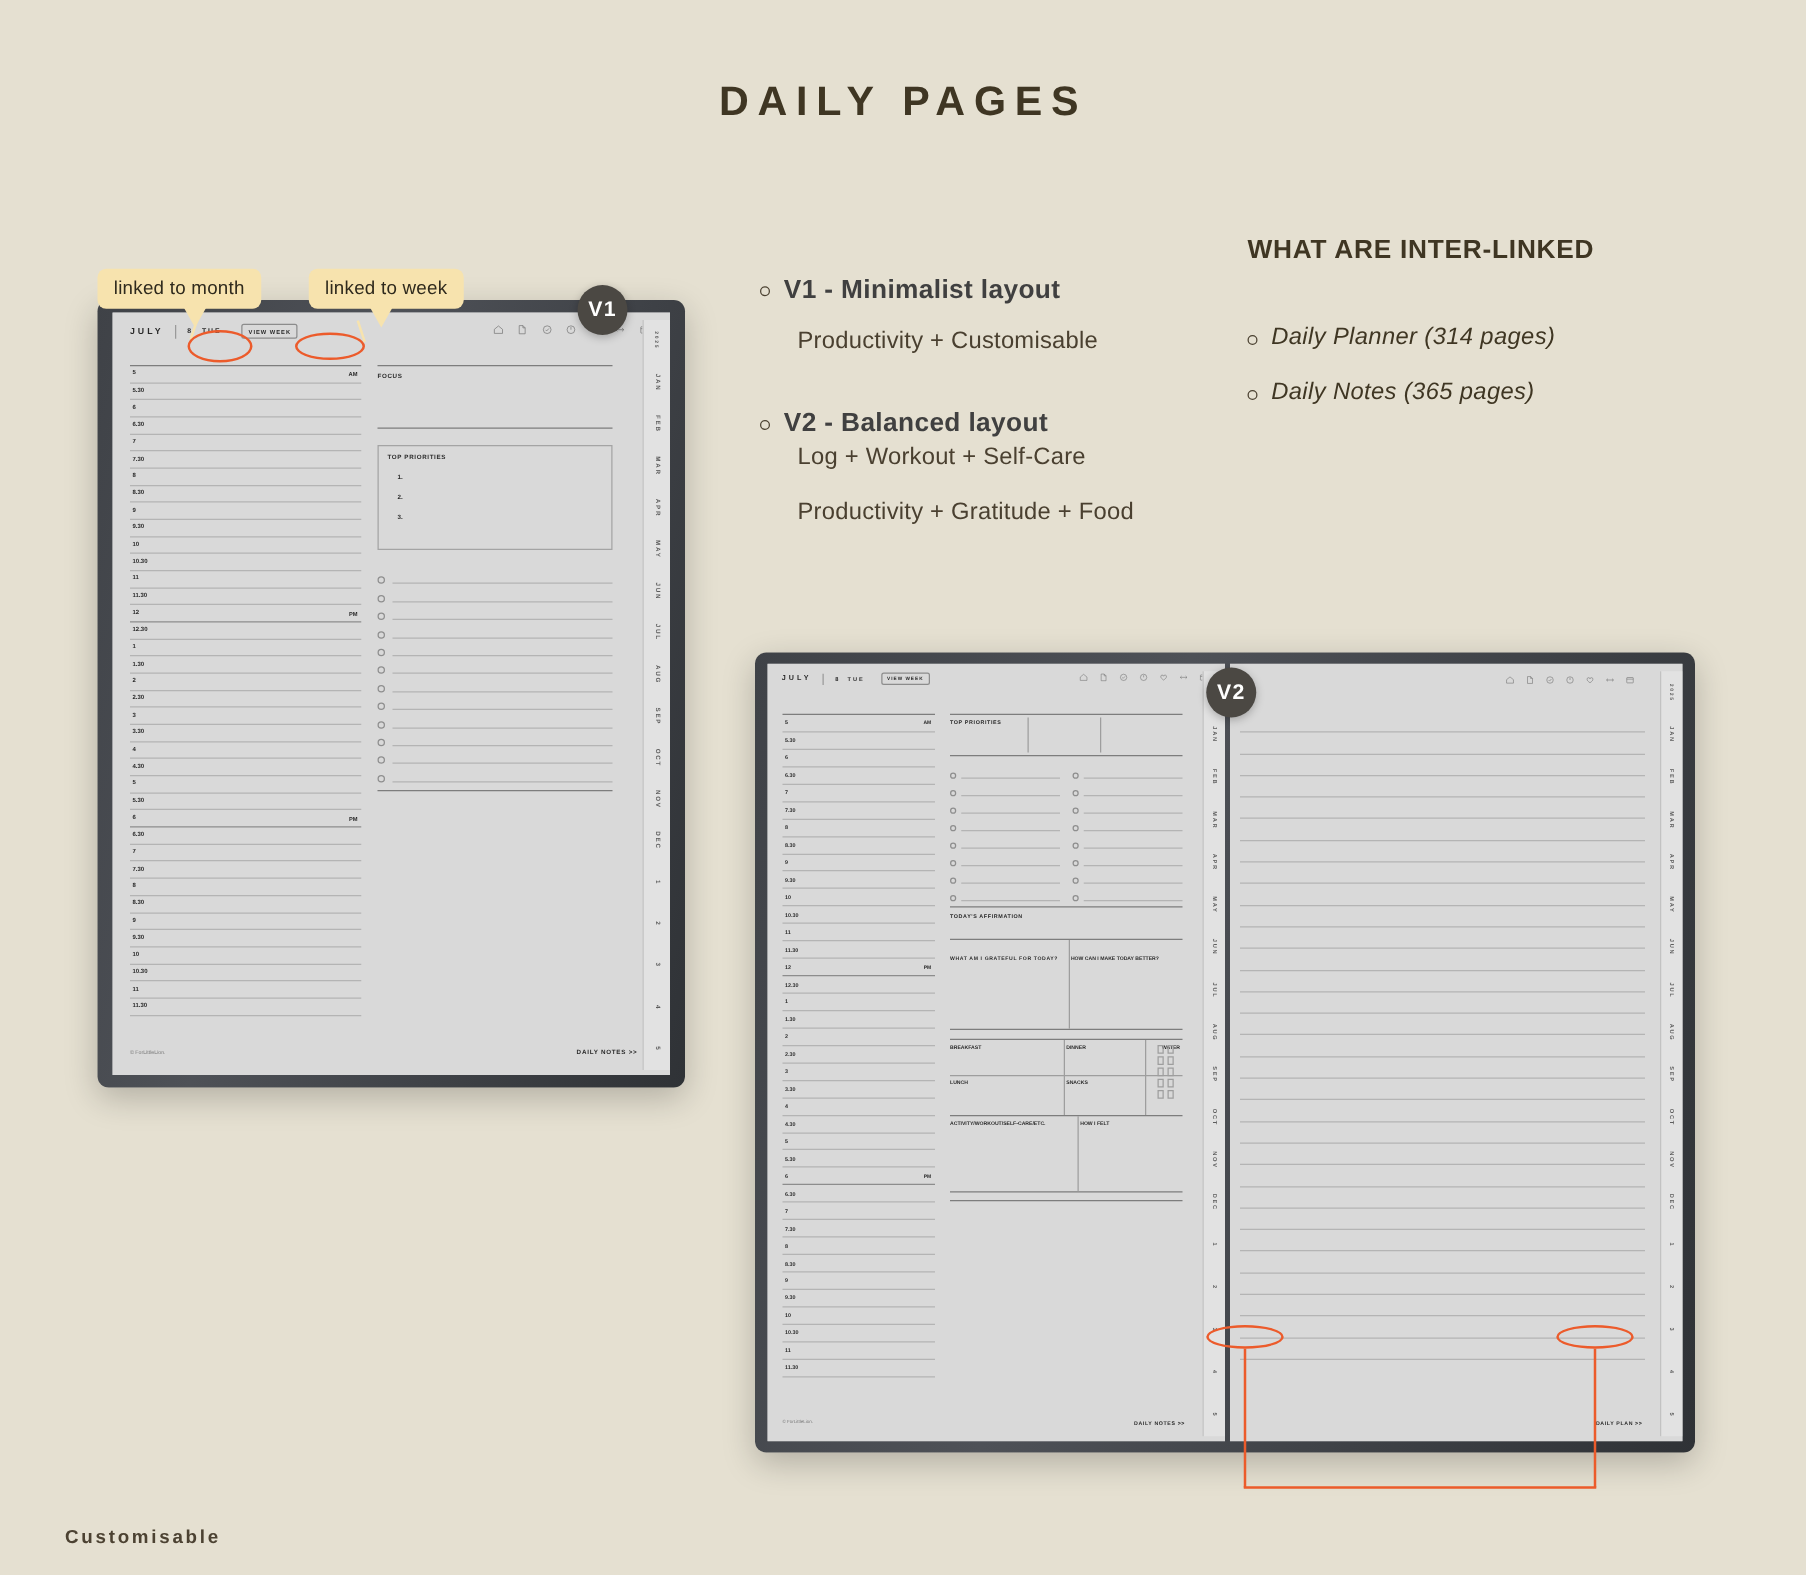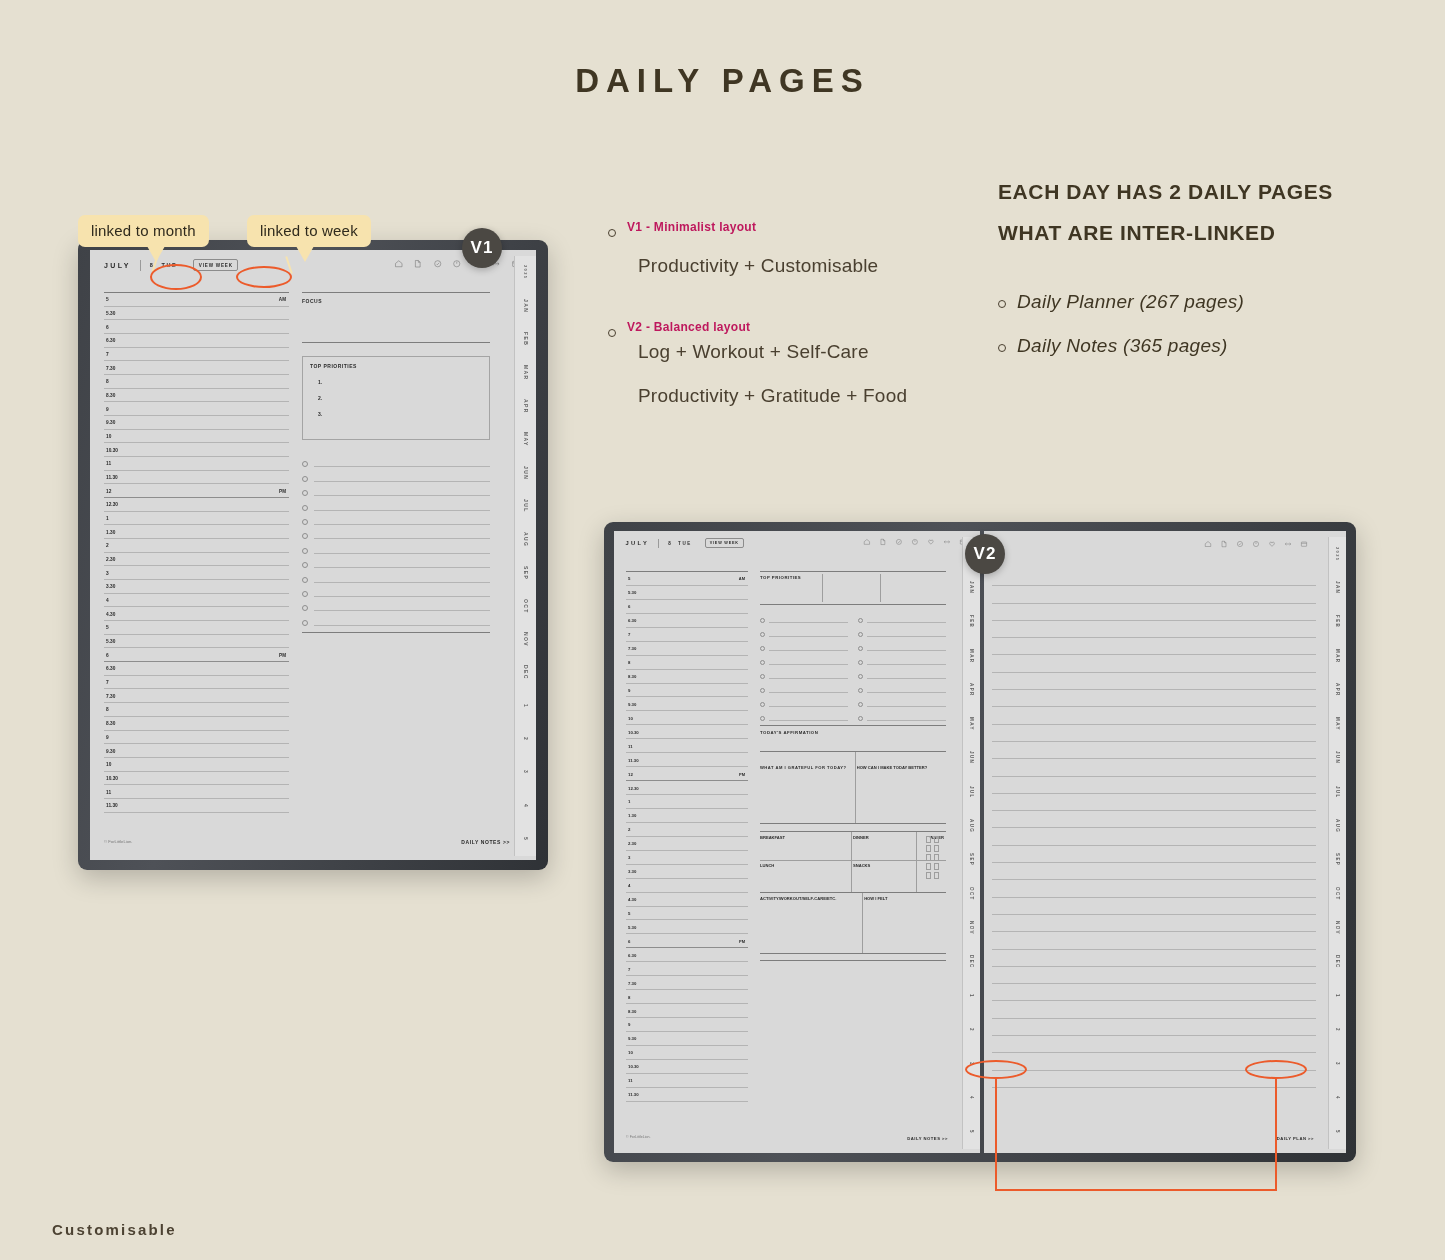--- a/index.html
+++ b/index.html
@@ -22,21 +22,21 @@
   .copy-col { position: absolute; }
   .copy-head {
     font-size: 21px; font-weight: bold; letter-spacing: 0.6px;
     color: #3f3623; line-height: 1.55;
   }
   .bullet-row { display: flex; align-items: flex-start; gap: 11px; }
   .bullet-dot {
     width: 8px; height: 8px; border: 1.6px solid #4a4030;
     border-radius: 50%; margin-top: 9px; flex: none;
   }
-  .bullet-bold { font-size: 12px; font-weight: bold; color: #be185d; letter-spacing: .3px;}
+  .bullet-bold { font-size: 21px; font-weight: bold; color: #404040; letter-spacing: .3px;}
   .bullet-ital { font-size: 19px; font-style: italic; color: #3f3623; letter-spacing: .3px;}
   .sub-line { font-size: 19px; color: #4a4030; line-height: 1.55; letter-spacing: .2px;}
 
   
   .device {
     position: absolute;
     background: linear-gradient(105deg,#3f4247 0%, #4e5157 38%, #2f3236 100%);
     border-radius: 9px;
     box-shadow: 0 8px 26px rgba(0,0,0,.22);
   }
@@ -130,27 +130,26 @@
     <div class="bullet-row">
       <span class="bullet-dot"></span>
       <span class="bullet-bold">V2 - Balanced layout</span>
     </div>
     <div class="sub-line" style="margin:0 0 0 30px;">Log + Workout + Self-Care</div>
     <div class="sub-line" style="margin:14px 0 0 30px;">Productivity + Gratitude + Food</div>
   </div>
 </div>
 
 <div class="copy-col" style="left:998px; top:176px; width:390px;">
-  <div class="copy-head">EACH DAY HAS 2 DAILY PAGES</div>
   <div class="copy-head" style="margin-top:8px;">WHAT ARE INTER-LINKED</div>
 
   <div style="margin-top:42px;">
     <div class="bullet-row">
       <span class="bullet-dot"></span>
-      <span class="bullet-ital">Daily Planner (267 pages)</span>
+      <span class="bullet-ital">Daily Planner (314 pages)</span>
     </div>
     <div class="bullet-row" style="margin-top:22px;">
       <span class="bullet-dot"></span>
       <span class="bullet-ital">Daily Notes (365 pages)</span>
     </div>
   </div>
 </div>
 
 <div class="device" id="v1-device" style="left:78px; top:240px; width:470px; height:630px;">
   <div class="screen" style="left:12px; top:10px; width:446px; height:610px;">

